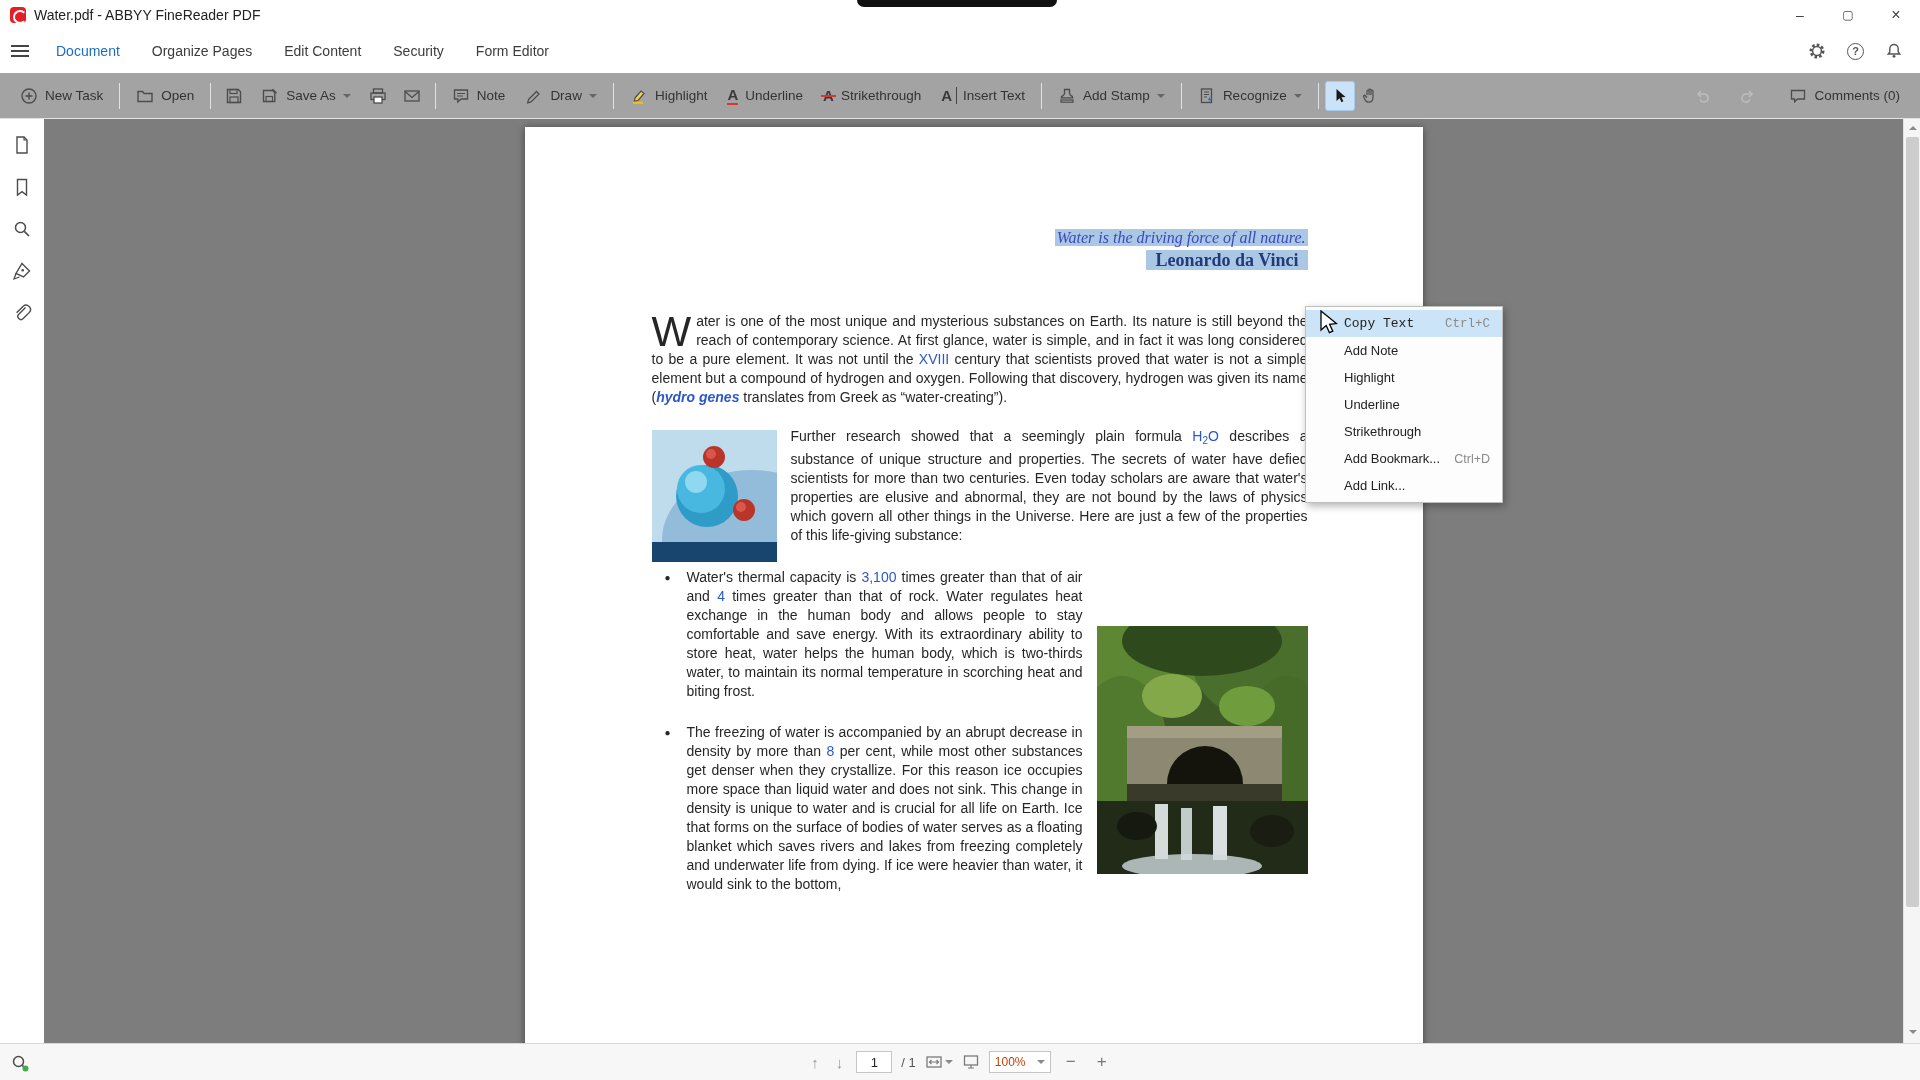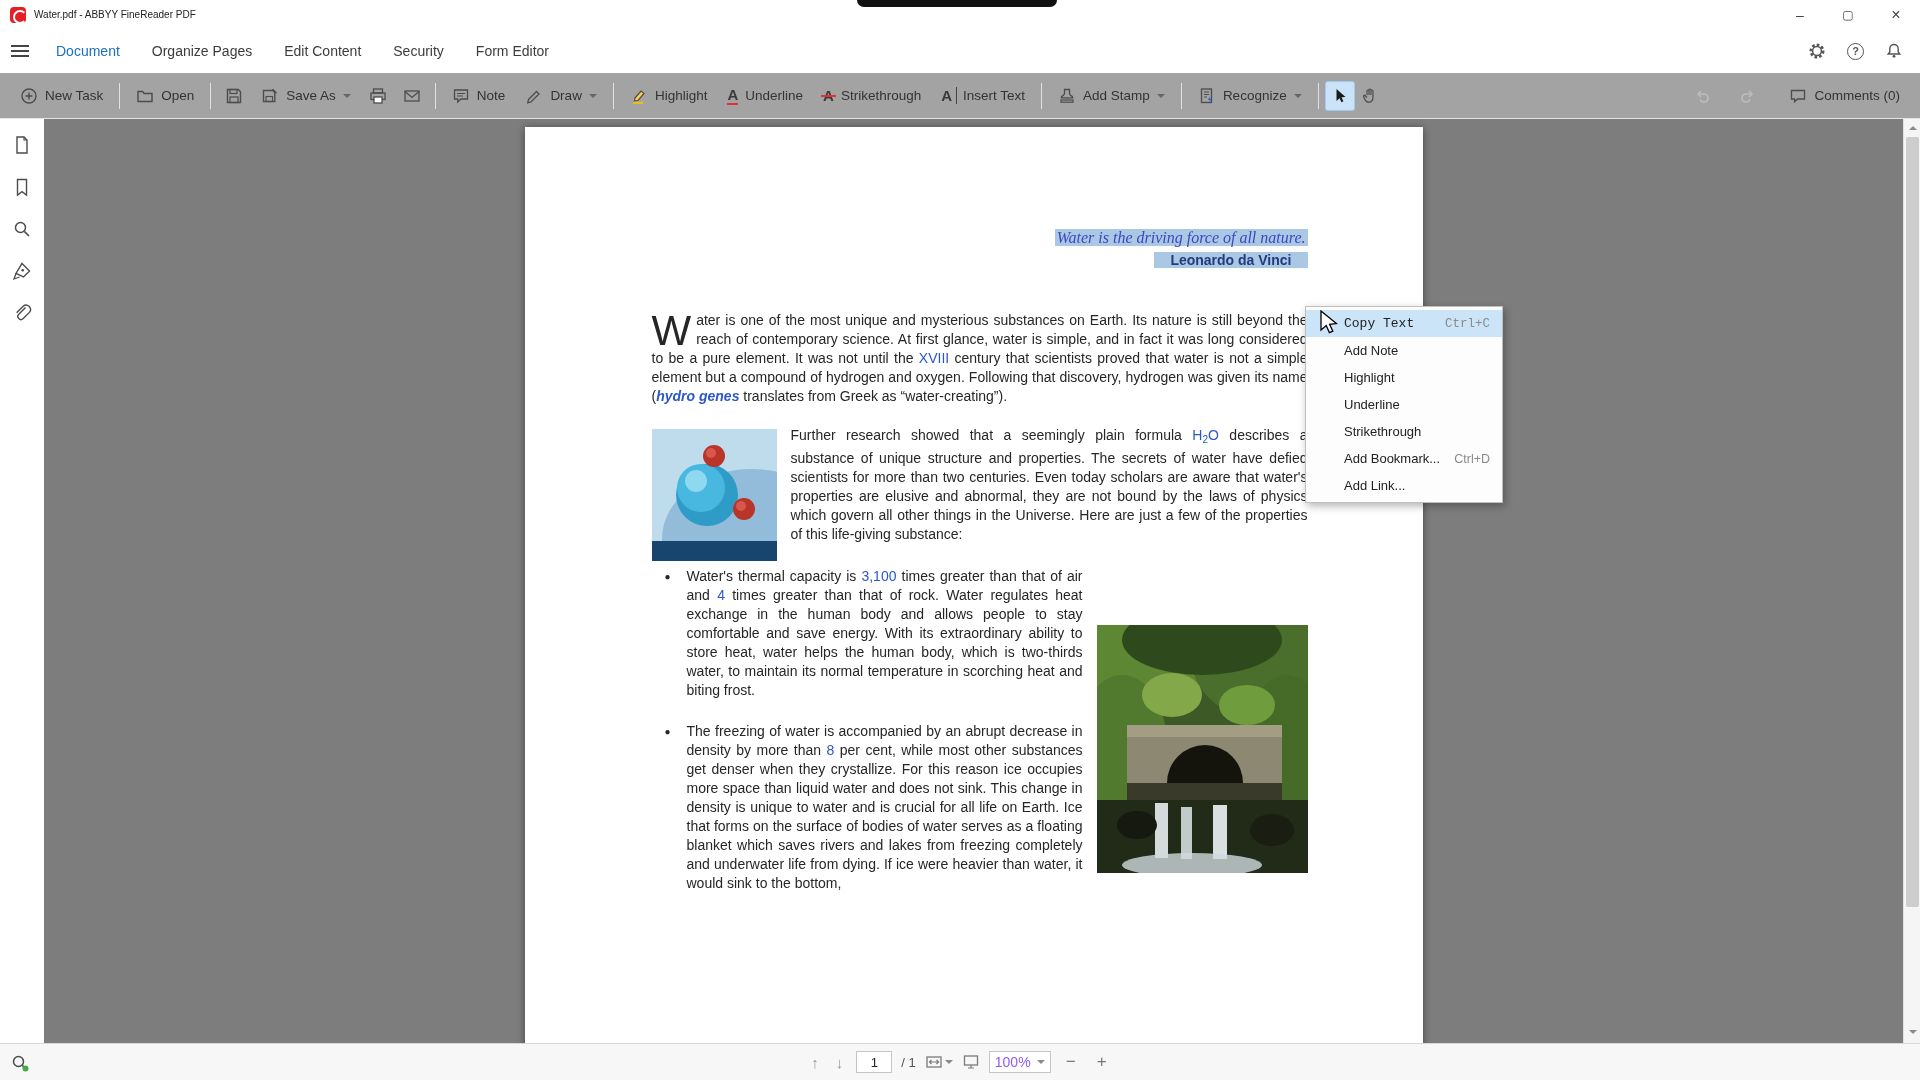--- a/index.html
+++ b/index.html
@@ -6,21 +6,21 @@
   html,body { width:1920px; height:1080px; overflow:hidden; background:#fff;
     font-family:"Liberation Sans", sans-serif; color:#333; }
 
   
   .titlebar { position:absolute; top:0; left:0; width:1920px; height:29px; background:#fff;
     display:flex; align-items:center; padding-left:10px; }
   .app-icon { width:16px; height:16px; border-radius:4px; background:#e31e24; margin-right:8px;
     position:relative; flex:0 0 auto; }
   .app-icon::after { content:""; position:absolute; left:3px; top:3px; width:10px; height:10px;
     border:2px solid #fff; border-radius:50%; border-right-color:transparent; }
-  .win-title { font-size:10px; color:#222; }
+  .win-title { font-size:14px; color:#222; }
   .win-btns { margin-left:auto; display:flex; height:29px; }
   .win-btn { width:48px; height:29px; display:flex; align-items:center; justify-content:center;
     font-size:14px; color:#444; cursor:default; }
   .rec-pill { position:absolute; top:0; left:857px; width:200px; height:7px; background:#111;
     border-radius:0 0 8px 8px; }
 
   
   .tabbar { position:absolute; top:29px; left:0; width:1920px; height:44px; background:#fff;
     display:flex; align-items:center; }
   .hamburger { width:40px; height:44px; display:flex; align-items:center; justify-content:center; }
@@ -66,21 +66,21 @@
   .sb-thumb { position:absolute; top:18px; left:2px; width:13px; height:770px; background:#cdcdcd; border-radius:2px; }
 
   
   .page { width:898px; height:1060px; margin:8px auto 0; background:#fff;
     box-shadow:0 1px 8px rgba(0,0,0,.45); padding:100px 115px 0 127px;
     font-size:14px; line-height:19px; color:#262626; text-align:justify; }
   .doc-title { text-align:center; margin-bottom:26px; }
   .doc-title span { font-size:23px; font-weight:bold; letter-spacing:.5px; color:#bd3427; background:#aac7e4; padding:1px 2px; }
   .epigraph { text-align:right; margin-bottom:40px; line-height:22px; }
   .epi1 { font-family:"Liberation Serif", serif; font-style:italic; font-size:16px; color:#3b49c0; background:#aac7e4; padding:0 2px; }
-  .epi2 { font-family:Liberation Sans, sans-serif; font-weight:bold; font-size:14px; color:#233a7d; background:#aac7e4; padding:0 16px; }
+  .epi2 { font-family:Liberation Serif, serif; font-weight:bold; font-size:18px; color:#233a7d; background:#aac7e4; padding:0 9px; }
   .para { margin-bottom:20px; }
   .dropcap { float:left; font-size:42px; line-height:35px; padding:2px 5px 0 0; }
   .blue { color:#2b57c8; }
   .bb { color:#2b57c8; font-weight:bold; font-style:italic; }
   .sub { font-size:10px; vertical-align:-3px; }
   .fig-molecule { float:left; width:125px; height:132px; margin:3px 14px 6px 0; }
   .bullets { clear:left; }
   .fig-waterfall { float:right; width:211px; height:248px; margin:58px 0 8px 14px; }
   .bullet { position:relative; padding-left:35px; margin-bottom:22px; }
   .bullet::before { content:"\25CF"; position:absolute; left:13px; top:0; font-size:10px; color:#262626; }
@@ -98,21 +98,21 @@
   
   .statusbar { position:absolute; left:0; top:1043px; width:1920px; height:37px; background:#f7f7f7;
     border-top:1px solid #d8d8d8; display:flex; align-items:center; }
   .sb-left { position:absolute; left:8px; top:0; height:37px; display:flex; align-items:center; }
   .sb-center { margin:0 auto; display:flex; align-items:center; gap:9px; }
   .nav-arrow { font-size:15px; color:#9a9a9a; padding:0 4px; }
   .page-input { width:36px; height:22px; border:1px solid #c6c6c6; background:#fff; text-align:center;
     font-size:13px; color:#222; font-family:"Liberation Sans", sans-serif; }
   .page-total { font-size:13px; color:#555; }
   .zoom-box { width:62px; height:22px; border:1px solid #c6c6c6; background:#fff; display:flex;
-    align-items:center; justify-content:space-between; padding:0 5px; font-size:14px; color:#8b5cf6; }
+    align-items:center; justify-content:space-between; padding:0 5px; font-size:12px; color:#c2410c; }
   .zoom-btn { font-size:17px; color:#777; padding:0 6px; }
   .fit-btn { display:flex; align-items:center; gap:2px; }
 </style>
 </head>
 <body>
 
 <div class="titlebar">
   <span class="app-icon"></span>
   <span class="win-title">Water.pdf - ABBYY FineReader PDF</span>
   <div class="win-btns">

